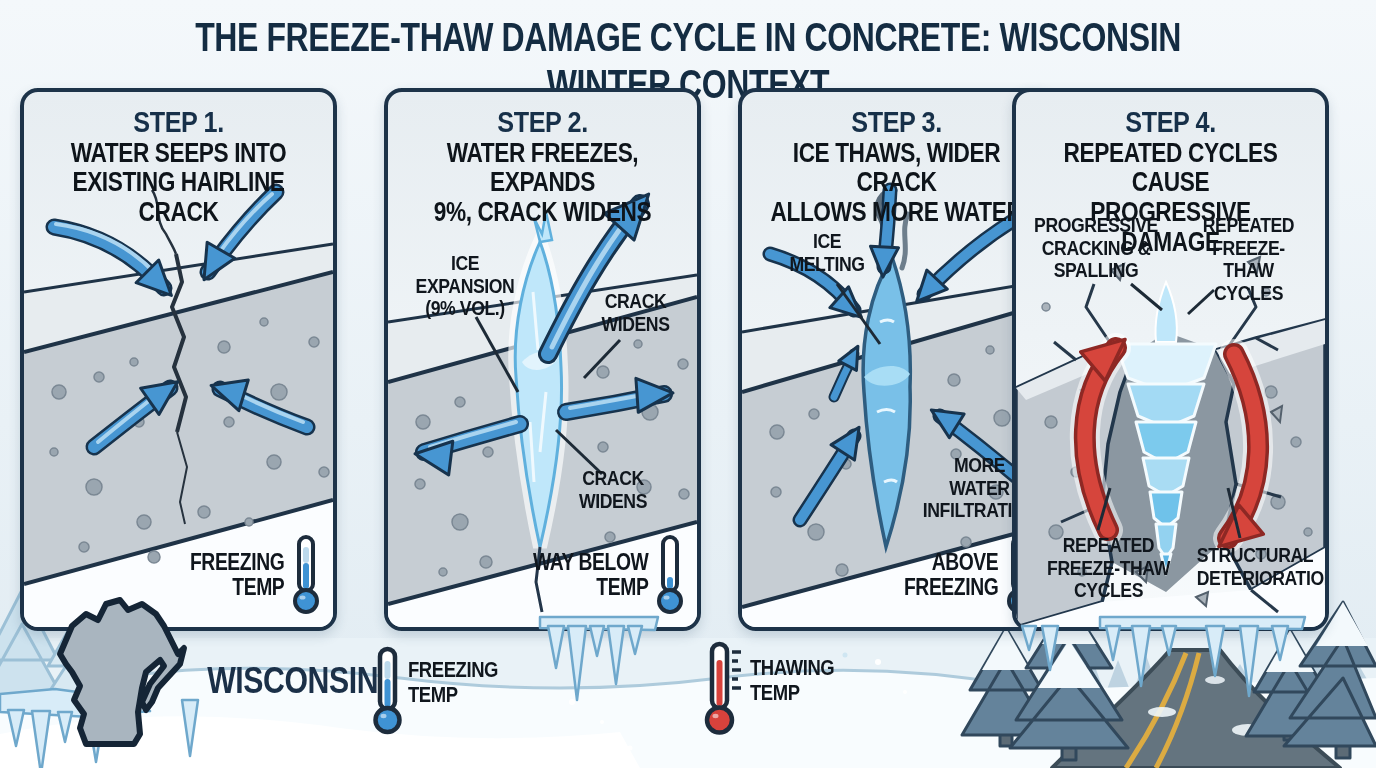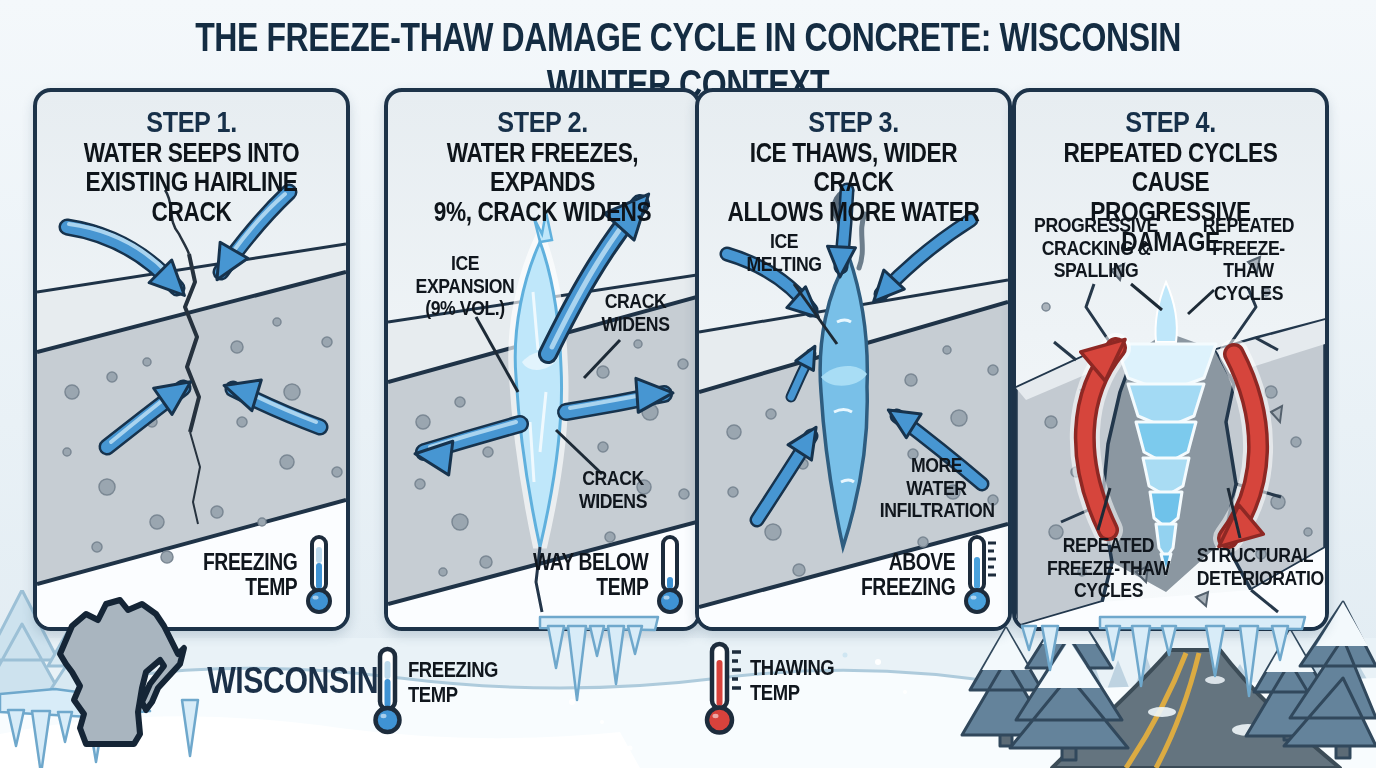--- a/index.html
+++ b/index.html
@@ -103,21 +103,21 @@
     <g fill="#ffffff">
       <circle cx="572" cy="702" r="3"></circle>
         <circle cx="602" cy="722" r="2"></circle>
       <circle cx="878" cy="662" r="3"></circle>
         <circle cx="905" cy="692" r="2"></circle>
       <circle cx="845" cy="655" r="2.5" fill="#cfe6f2"></circle>
         <circle cx="630" cy="748" r="2.5"></circle>
     </g>
   </svg>
 
-  <section class="panel" style="left:33px">
+  <section class="panel" style="left:20px">
     <div class="step-head pre cond origin-c">STEP 1.</div>
     <div class="step-sub pre cond origin-c">WATER SEEPS INTO
 EXISTING HAIRLINE CRACK</div>
     <svg class="illus" viewBox="0 0 309 535">
       <polygon points="0,260 309,180 309,152 0,200" fill="#e7ecef"></polygon>
       <path d="M0,200 L309,152" class="edge" stroke-width="3"></path>
       <polygon points="0,260 309,180 309,408 0,492" fill="#c6cdd3"></polygon>
       <path d="M0,260 L309,180" class="edge" stroke-width="4"></path>
       <polygon points="0,492 309,408 309,535 0,535" fill="#fbfdff"></polygon>
       <path d="M0,492 L309,408" class="edge" stroke-width="4"></path>
@@ -259,21 +259,21 @@
 TEMP</div>
       <svg width="36" height="84" viewBox="0 0 36 84">
         <rect x="10" y="4" width="14" height="54" rx="7" fill="#fff" stroke="#1d2c3c" stroke-width="4"></rect>
         <rect x="14" y="44" width="6" height="12" rx="3" fill="#3f93d4"></rect>
         <circle cx="17" cy="68" r="11" fill="#3f93d4" stroke="#1d2c3c" stroke-width="4"></circle>
         <ellipse cx="13.5" cy="64.5" rx="3" ry="2" fill="#fff" opacity="0.55"></ellipse>
       </svg>
     </div>
   </section>
 
-  <section class="panel" style="left:695px">
+  <section class="panel" style="left:738px">
     <div class="step-head pre cond origin-c">STEP 3.</div>
     <div class="step-sub pre cond origin-c">ICE THAWS, WIDER CRACK
 ALLOWS MORE WATER</div>
     <svg class="illus" viewBox="0 0 309 535">
       <polygon points="0,300 309,210 309,188 0,240" fill="#e7ecef"></polygon>
       <path d="M0,240 L309,188" class="edge" stroke-width="3"></path>
       <polygon points="0,300 309,210 309,432 0,515" fill="#c6cdd3"></polygon>
       <path d="M0,300 L309,210" class="edge" stroke-width="4"></path>
       <polygon points="0,515 309,432 309,535 0,535" fill="#fbfdff"></polygon>
       <path d="M0,515 L309,432" class="edge" stroke-width="4"></path>

